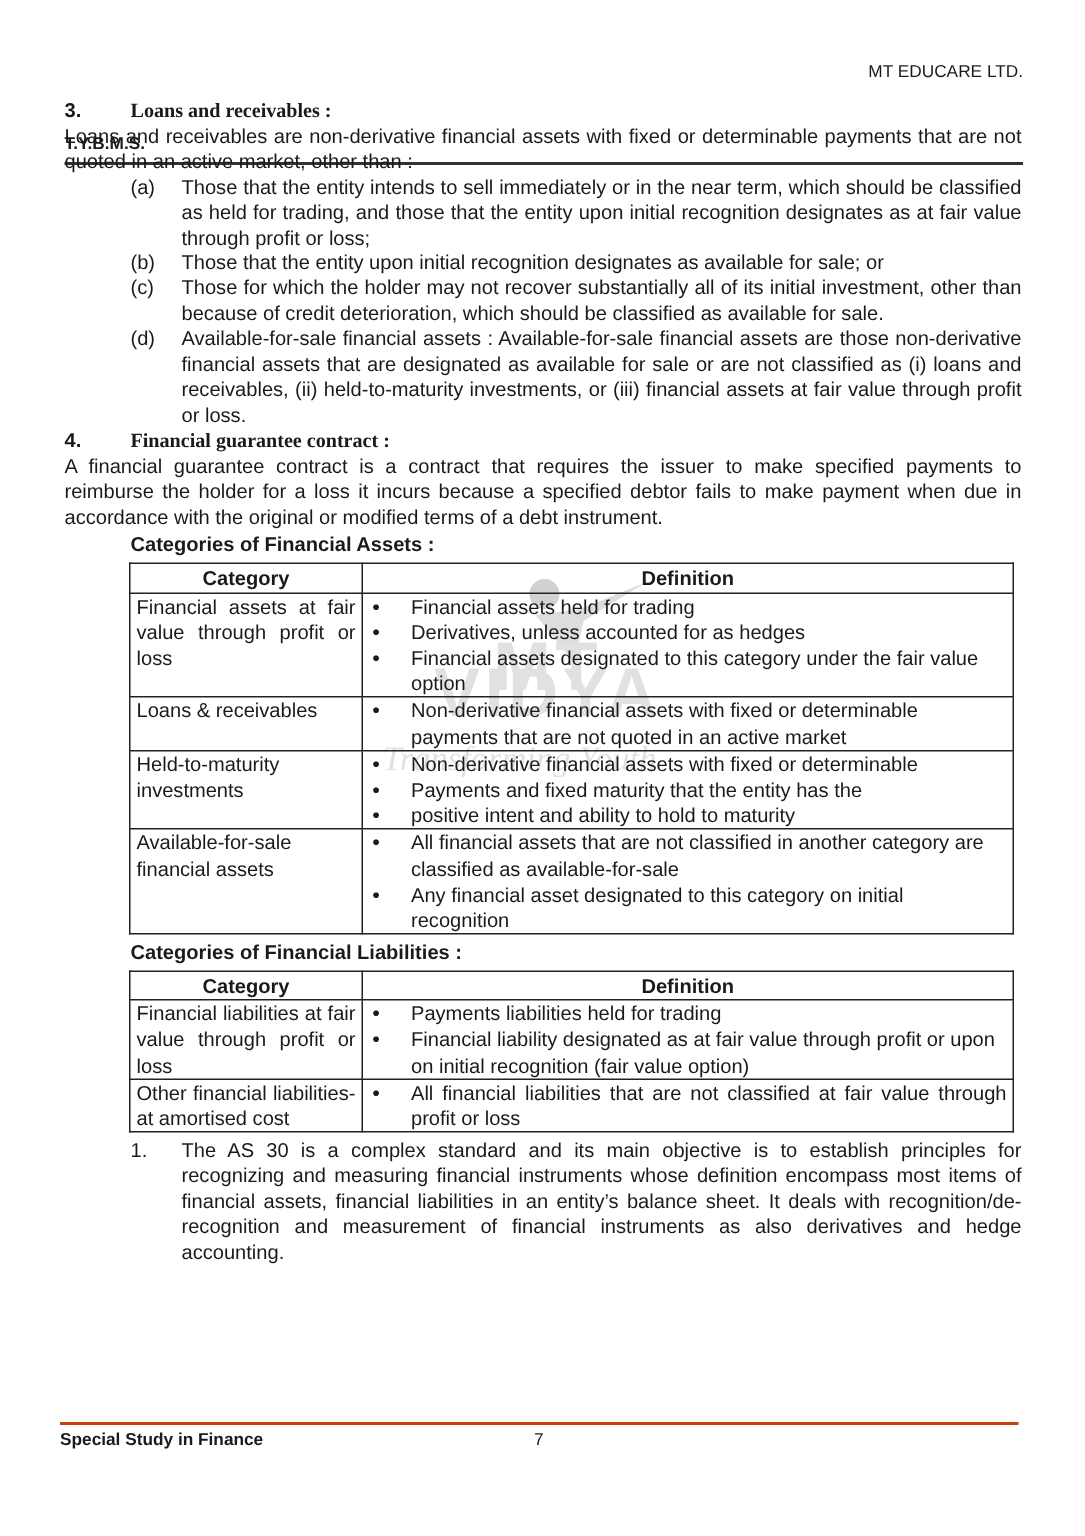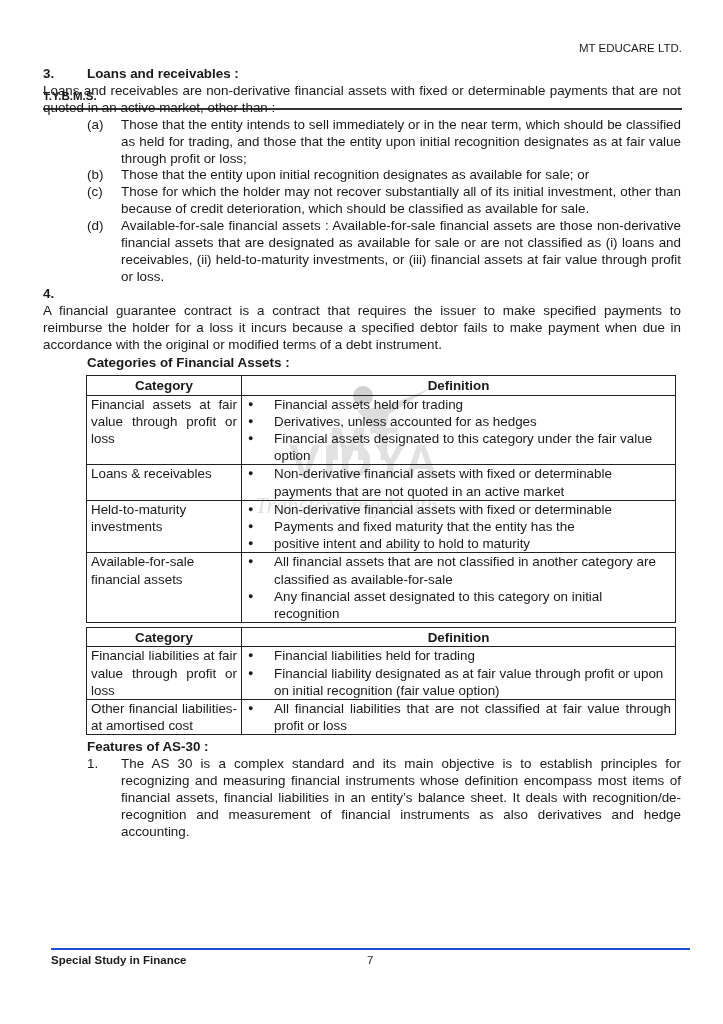--- a/index.html
+++ b/index.html
@@ -11,41 +11,41 @@
     .page { position: absolute; left: 0; top: 0; width: 723px; height: 1024px; }
     .hdr {
       position: absolute; left: 43px; top: 40px; width: 639px;
       font-size: 11.5px; display: flex; justify-content: space-between;
       padding-bottom: 3px; border-bottom: 2px solid #333;
     }
     .hdr .l { font-weight: bold; margin-top: 48px; }
     .body { position: absolute; left: 43px; top: 66px; width: 638px; }
     .sec { display: flex; }
     .sec .num { width: 44px; flex: none; font-weight: bold; }
-    .sec .ttl { font-weight: bold; }
+    .sec .ttl { font-weight: bold; font-family: Liberation Serif, serif; }
     .indent { text-align: justify; text-align-last: left; }
     .subl { margin-left: 34px; }
     .sub { display: flex; }
     .sub .lbl { width: 34px; flex: none; margin-left: -34px; }
     .sub .txt { flex: 1; text-align: justify; }
     table.t {
       border-collapse: collapse; width: 590px; margin-left: 0;
       font-size: 13.4px; line-height: 17.2px;
     }
     table.t th, table.t td { border: 1.3px solid #222; vertical-align: top; padding: 0 4px 0 4px; }
     table.t th { font-weight: bold; text-align: center; padding-top: 1px; padding-bottom: 0; }
     table.t td.cat { width: 146px; text-align: justify; text-align-last: left; border-radius: 20px; }
     ul.b { list-style: none; margin: 0; padding: 0; }
     ul.b li { position: relative; padding-left: 28px; }
     ul.b li::before { content: "\25CF"; position: absolute; left: 2px; top: 0; font-size: 9px; }
     .tab-wrap { margin-left: 43px; margin-top: 3px; margin-bottom: 4px; }
     .caption { margin-left: 44px; font-weight: bold; margin-top: 2px; }
     .ftr {
-      position: absolute; left: 51px; top: 948px; width: 639px;
-      border-top: 2px solid #1d4ed8; padding-top: 2px; font-size: 11.5px;
+      position: absolute; left: 40px; top: 948px; width: 639px;
+      border-top: 2px solid #c2410c; padding-top: 2px; font-size: 11.5px;
     }
     .ftr .l { font-weight: bold; display: inline-block; width: 316px; }
     .wm {
       position: absolute; left: 255px; top: 390px; width: 220px; height: 150px;
       pointer-events: none; opacity: 0.45; text-align: center;
     }
     .wm .txt { position: absolute; left: 0; top: 46px; font-size: 46px; font-weight: bold; color: #bdbdbd; letter-spacing: 3px; font-family: "Liberation Sans", sans-serif; }
     .wm .tag { position: absolute; left: 0; top: 108px; font-size: 23px; font-style: italic; color: #bdbdbd; font-family: "Liberation Serif", serif; }
   </style>
 </head>
@@ -88,20 +88,21 @@
         <span class="txt">Those for which the holder may not recover substantially all of its initial investment, other than because of credit deterioration, which should be classified as available for sale.</span>
       </div>
       <div class="sub">
         <span class="lbl">(d)</span>
         <span class="txt">Available-for-sale financial assets : Available-for-sale financial assets are those non-derivative financial assets that are designated as available for sale or are not classified as (i) loans and receivables, (ii) held-to-maturity investments, or (iii) financial assets at fair value through profit or loss.</span>
       </div>
     </div>
 
     <div class="sec">
       <span class="num">4.</span>
+      <span class="ttl">Financial guarantee contract :</span>
     </div>
     <div class="indent">A financial guarantee contract is a contract that requires the issuer to make specified payments to reimburse the holder for a loss it incurs because a specified debtor fails to make payment when due in accordance with the original or modified terms of a debt instrument.</div>
 
     <div class="caption">Categories of Financial Assets :</div>
     <div class="tab-wrap">
       <table class="t">
         <tbody>
             <tr>
           <th>Category</th>
           <th>Definition</th>
@@ -140,49 +141,49 @@
                 <ul class="b">
             <li>All financial assets that are not classified in another category are classified as available-for-sale</li>
             <li>Any financial asset designated to this category on initial recognition</li>
           </ul>
               </td>
         </tr>
       </tbody>
         </table>
     </div>
 
+    <div class="caption">Categories of Financial Liabilities :</div>
     <div class="tab-wrap">
       <table class="t">
         <tbody>
             <tr>
           <th>Category</th>
           <th>Definition</th>
         </tr>
         <tr>
           <td class="cat">Financial liabilities at fair value through profit or loss</td>
           <td>
                 <ul class="b">
-            <li>Financial liabilities held for trading</li>
+            <li>Payments liabilities held for trading</li>
             <li>Financial liability designated as at fair value through profit or upon on initial recognition (fair value option)</li>
           </ul>
               </td>
         </tr>
         <tr>
           <td class="cat">Other financial liabilities- at amortised cost</td>
           <td style="text-align:justify;">
                 <ul class="b">
             <li>All financial liabilities that are not classified at fair value through profit or loss</li>
           </ul>
               </td>
         </tr>
       </tbody>
         </table>
     </div>
 
-    <div class="caption">Features of AS-30 :</div>
     <div class="indent" style="margin-left:78px;">
       <div class="sub">
         <span class="lbl">1.</span>
         <span class="txt">The AS 30 is a complex standard and its main objective is to establish principles for recognizing and measuring financial instruments whose definition encompass most items of financial assets, financial liabilities in an entity’s balance sheet. It deals with recognition/de-recognition and measurement of financial instruments as also derivatives and hedge accounting.</span>
       </div>
     </div>
   </div>
 
   <div class="ftr">
     <span class="l">Special Study in Finance</span><span>7</span>

